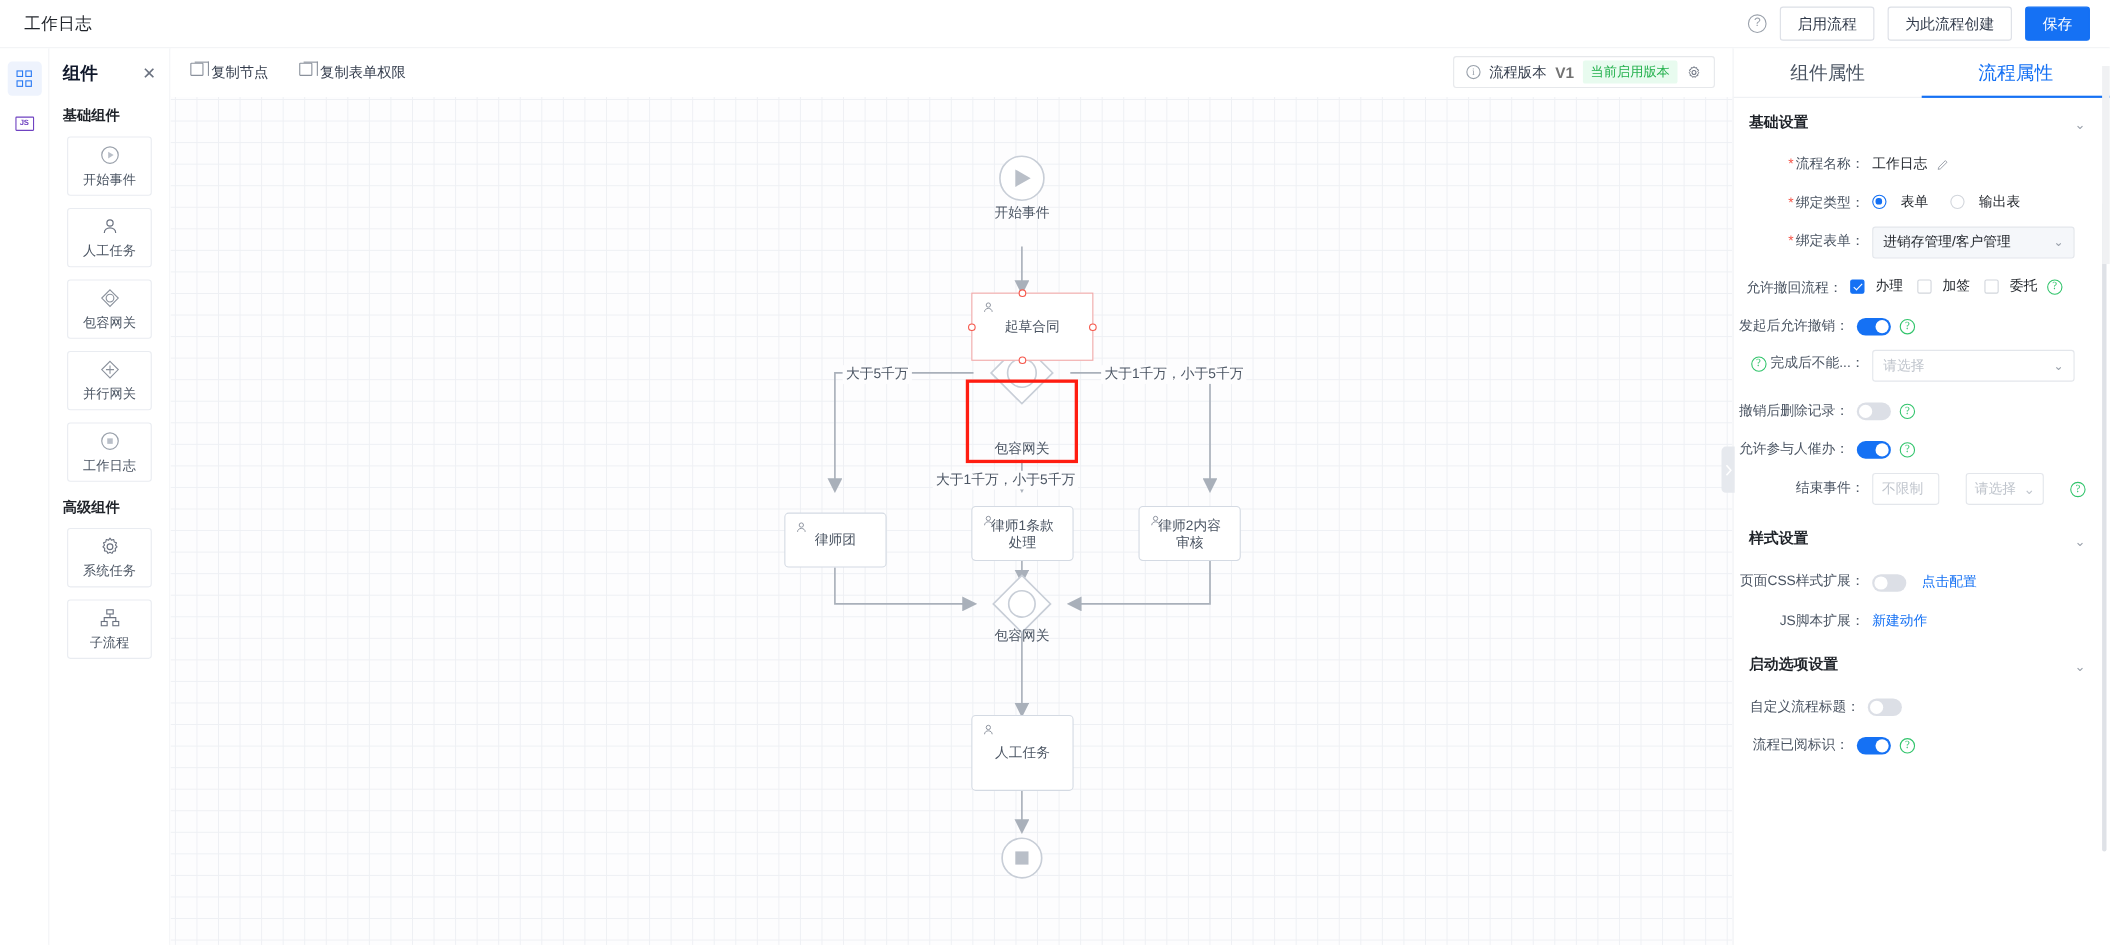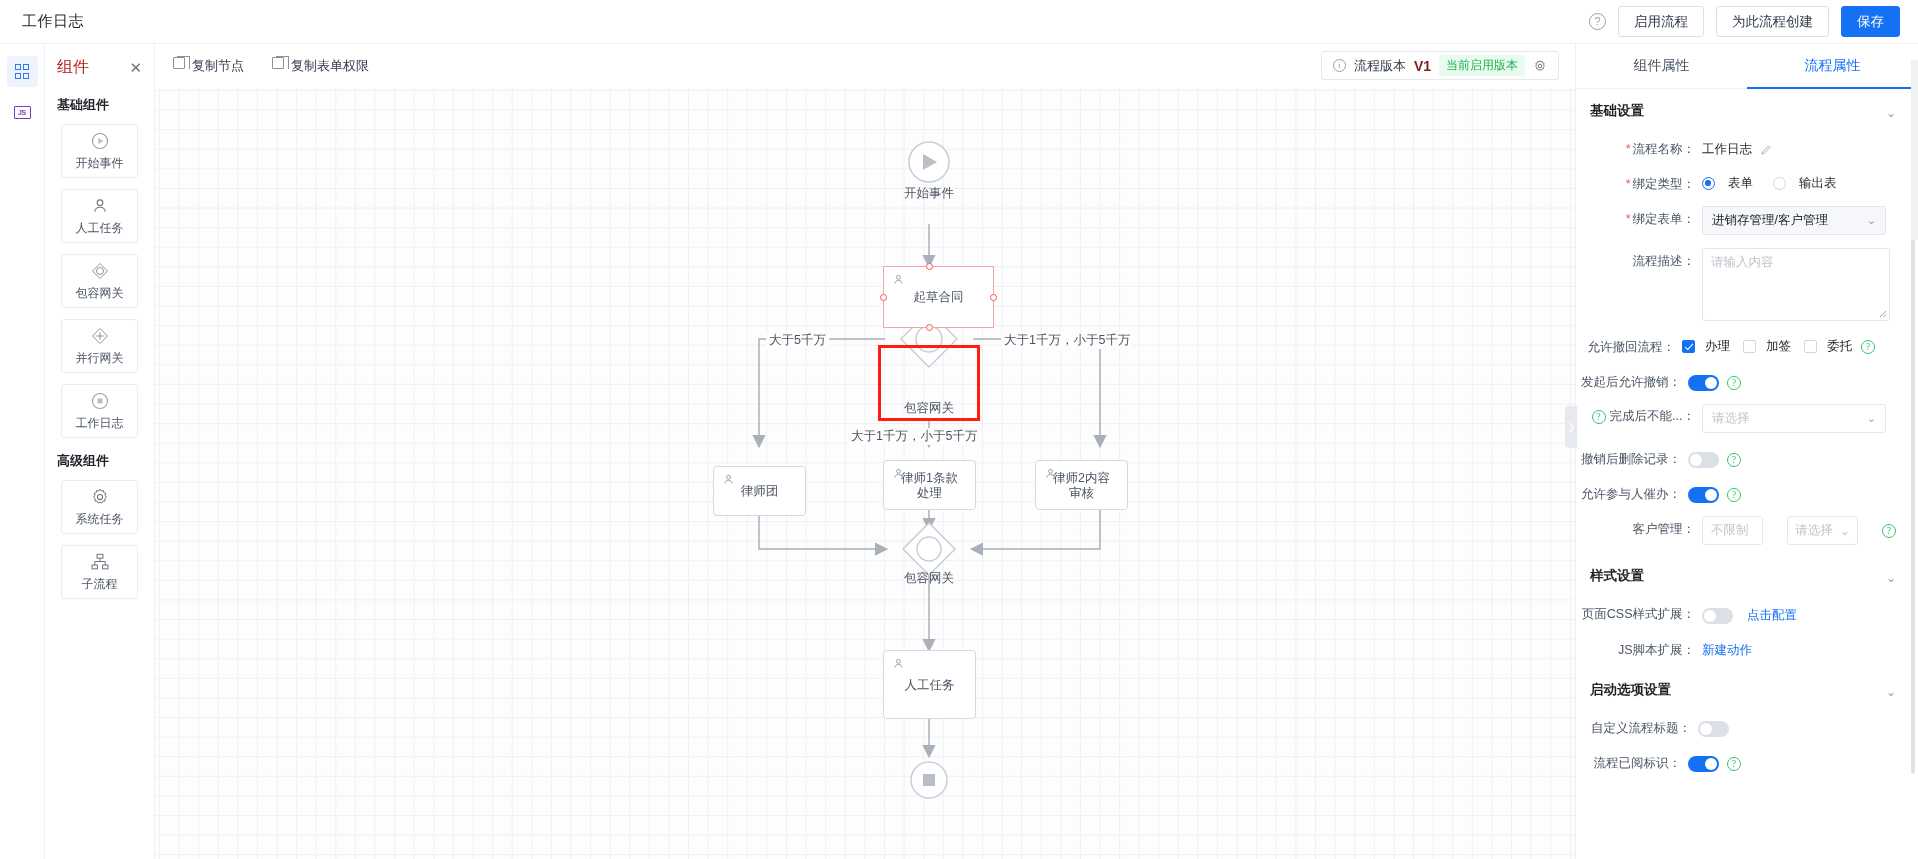--- a/index.html
+++ b/index.html
@@ -56,21 +56,21 @@
   }
 
   
   .comp-panel {
     position: absolute; left: 45px; top: 44px; width: 110px; height: 815px;
     background: #fff; border-right: 1px solid #eef0f3; padding: 0 12px;
   }
   .comp-head {
     display: flex; align-items: center; height: 46px; justify-content: space-between;
   }
-  .comp-head .t { font-size: 16px; font-weight: normal; color: #b91c1c; }
+  .comp-head .t { font-size: 16px; font-weight: bold; color: #0f172a; }
   .comp-head .x { font-size: 15px; color: #6b7280; cursor: pointer; line-height: 1; }
   .grp-title { font-size: 13px; font-weight: bold; color: #1f2329; margin: 6px 0 10px 0; }
   .comp-card {
     width: 77px; height: 54px; border: 1px solid #e9ecf1; border-radius: 3px;
     margin: 0 auto 11px auto; display: flex; flex-direction: column;
     align-items: center; justify-content: center; gap: 4px; cursor: grab; background: #fff;
   }
   .comp-card .lbl { font-size: 12px; color: #4b5563; }
   .ic { width: 20px; height: 20px; display: block; }
 
@@ -99,21 +99,21 @@
     position: absolute; right: 16px; top: 7px; height: 29px;
     border: 1px solid #e6e8eb; border-radius: 3px; background: #fff;
     display: flex; align-items: center; gap: 8px; padding: 0 11px; z-index: 6;
   }
   .info-circle {
     width: 13px; height: 13px; border-radius: 50%; border: 1.1px solid #98a0aa;
     color: #98a0aa; font-size: 9px; line-height: 11px; text-align: center;
     font-family: "Liberation Serif", serif;
   }
   .ver-label { font-size: 13px; color: #333c4c; }
-  .ver-num { font-size: 14px; color: #7f1d1d; font-weight: bold; }
+  .ver-num { font-size: 14px; color: #737373; font-weight: bold; }
   .ver-badge {
     background: #e8fbef; color: #23b14d; font-size: 12px; padding: 2px 7px; border-radius: 2px;
   }
   .gear-mini { width: 14px; height: 14px; cursor: pointer; }
 
   .grid-canvas {
     position: absolute; left: 0; top: 44px; width: 1420px; height: 771px;
     background-color: #fdfdfe;
     background-image:
       linear-gradient(to right, #eef0f4 1px, transparent 1px),
@@ -153,21 +153,21 @@
   
   .props {
     position: absolute; right: 0; top: 44px; width: 343px; height: 815px;
     background: #fff; border-left: 1px solid #eef0f3;
   }
   .props-tabs {
     height: 45px; display: flex; border-bottom: 1px solid #eef0f3;
   }
   .props-tab {
     flex: 1; display: flex; align-items: center; justify-content: center;
-    font-size: 14px; color: #4b5563; cursor: pointer; position: relative;
+    font-size: 17px; color: #4b5563; cursor: pointer; position: relative;
   }
   .props-tab.active { color: #1571f4; }
   .props-tab.active:after {
     content: ""; position: absolute; left: 0; right: 0; bottom: -1px; height: 2px; background: #1571f4;
   }
   .props-body {
     position: absolute; top: 45px; left: 0; right: 0; bottom: 0; overflow: hidden; padding: 0 10px 0 0;
   }
   .sect-head {
     display: flex; align-items: flex-end; justify-content: space-between;
@@ -542,31 +542,20 @@
       <div class="row">
         <div class="rlabel"><span class="req">*</span><span>绑定表单：</span></div>
         <div class="rfield" style="padding-right:10px;">
           <div class="select-box">
             <span>进销存管理/客户管理</span>
             <span class="cv">⌄</span>
           </div>
         </div>
       </div>
 
-      <div class="row">
-        <div class="rlabel"><span>流程描述：</span></div>
-        <div class="rfield">
-          <div class="textarea">
-            <span>请输入内容</span>
-            <svg class="resize-grip" viewBox="0 0 10 10">
-              <path d="M9 3 L3 9 M9 6.5 L6.5 9" stroke="#9aa1ab" stroke-width="1"></path>
-            </svg>
-          </div>
-        </div>
-      </div>
 
       <div class="row" style="padding-left:0;">
         <div class="rlabel" style="width:106px;"><span>允许撤回流程：</span></div>
         <div class="rfield" style="padding-top:5px; gap:5px;">
           <span class="cbox on"></span>
           <span class="rtext" style="margin-right:8px;">办理</span>
           <span class="cbox"></span>
           <span class="rtext" style="margin-right:8px;">加签</span>
           <span class="cbox"></span>
           <span class="rtext" style="margin-right:4px;">委托</span>
@@ -605,21 +594,21 @@
 
       <div class="row">
         <div class="rlabel" style="width:112px;"><span>允许参与人催办：</span></div>
         <div class="rfield" style="padding-top:7px;">
           <span class="sw on"></span>
           <span class="qmark">?</span>
         </div>
       </div>
 
       <div class="row">
-        <div class="rlabel"><span>客户管理：</span></div>
+        <div class="rlabel"><span>结束事件：</span></div>
         <div class="rfield" style="gap:24px;">
           <div class="small-input">
             <span>不限制</span>
           </div>
           <div class="small-select">
             <span>请选择</span>
             <span class="cv">⌄</span>
           </div>
           <span class="qmark">?</span>
         </div>

